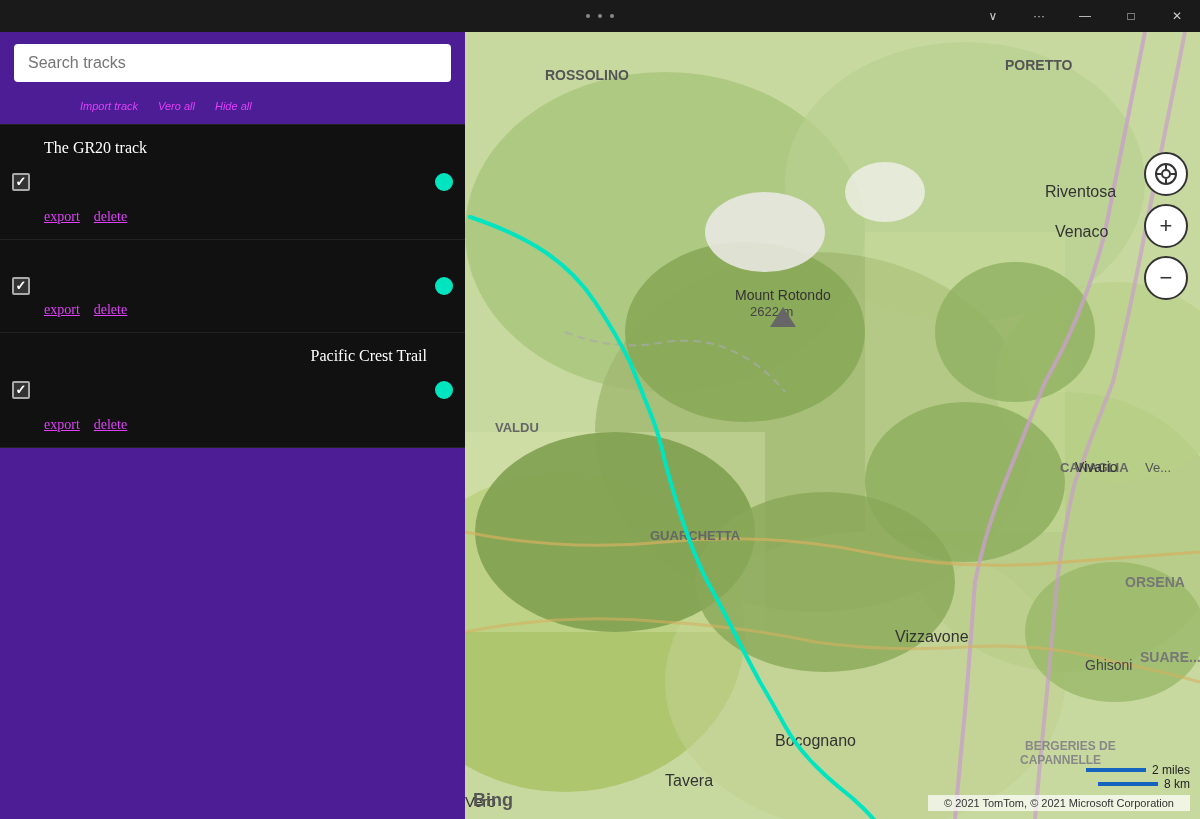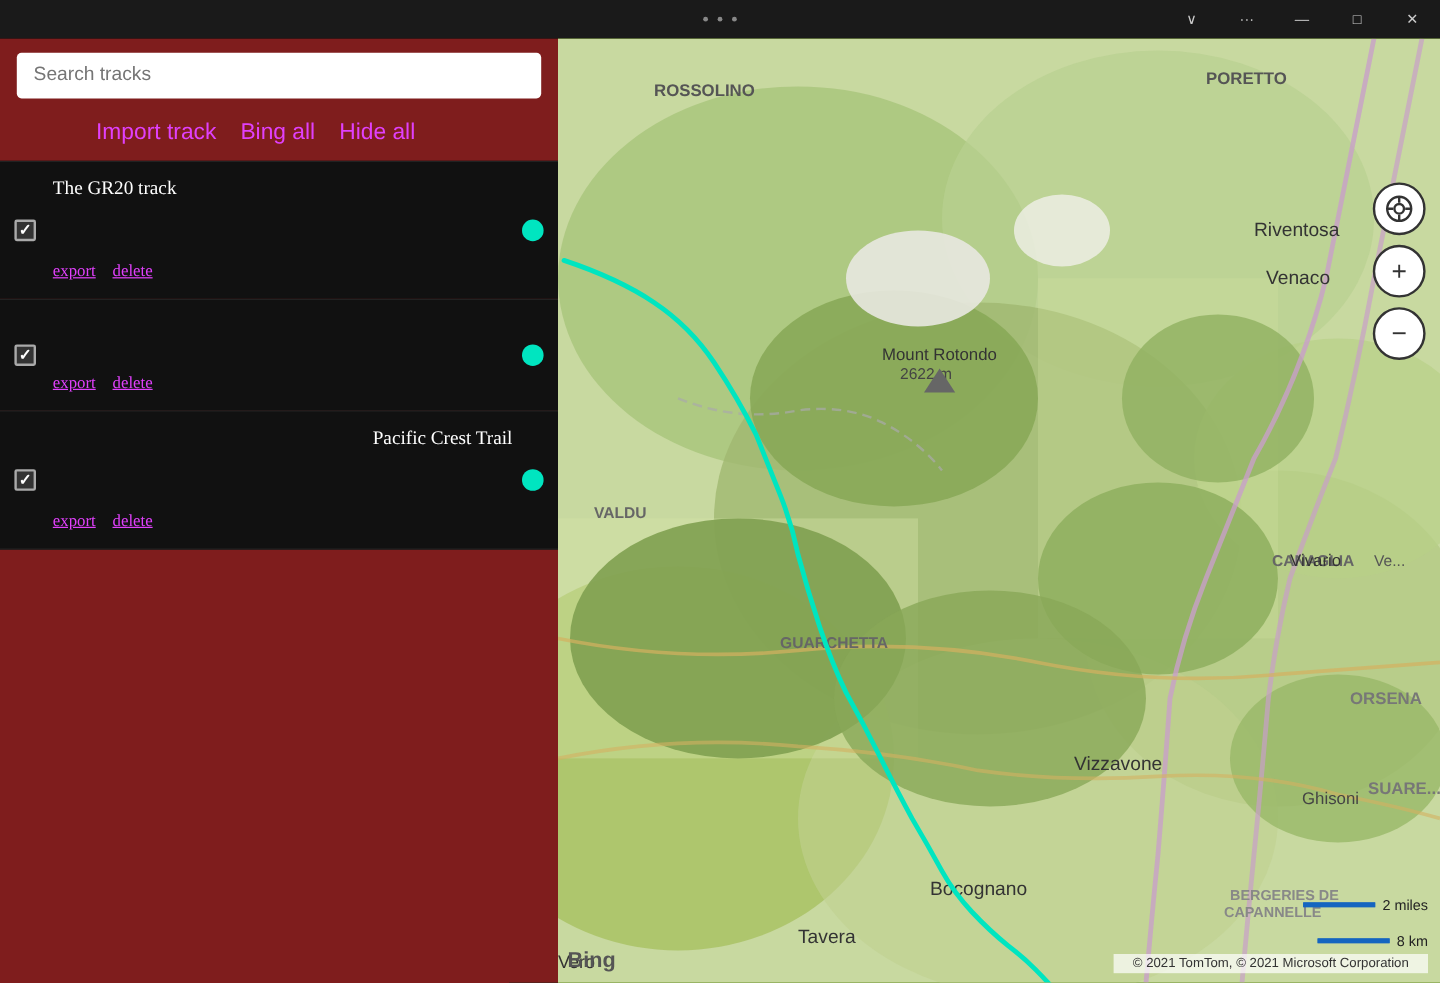--- a/index.html
+++ b/index.html
@@ -57,21 +57,21 @@
       height: 819px;
       position: relative;
       padding-top: 32px;
     }
 
     
     .sidebar {
       width: 465px;
       min-width: 465px;
       height: calc(819px - 32px);
-      background: #7f1d1d;
+      background: #4c1d95;
       display: flex;
       flex-direction: column;
       z-index: 10;
     }
 
     .search-bar-wrap {
       padding: 12px 14px 10px 14px;
     }
     .search-bar {
       width: 100%;
@@ -85,22 +85,23 @@
     }
 
     .action-links {
       display: flex;
       gap: 20px;
       padding: 8px 14px 12px 80px;
     }
     .action-link {
       color: #e040fb;
       text-decoration: none;
-      font-size: 19px;
+      font-size: 11px;
       cursor: pointer;
+      font-style: italic;
     }
 
     .track-list {
       display: flex;
       flex-direction: column;
       font-family: Liberation Serif, serif;
     }
 
     .track-item {
       display: flex;
@@ -220,21 +221,21 @@
       z-index: 20;
     }
     .map-scale {
       position: absolute;
       bottom: 28px;
       right: 10px;
       z-index: 20;
       display: flex;
       flex-direction: column;
       align-items: flex-end;
-      gap: 16px;
+      gap: 0;
     }
     .scale-row {
       display: flex;
       align-items: center;
       gap: 6px;
       font-size: 12px;
       color: #222;
     }
     .scale-bar-miles {
       width: 60px;
@@ -281,21 +282,21 @@
 <div class="main-layout">
 
   <div class="sidebar">
 
     <div class="search-bar-wrap">
       <input class="search-bar" type="text" placeholder="Search tracks" style="">
     </div>
 
     <div class="action-links">
       <a class="action-link">Import track</a>
-      <a class="action-link">Bing all</a>
+      <a class="action-link">Vero all</a>
       <a class="action-link">Hide all</a>
     </div>
 
     <div class="track-list">
 
       <div class="track-item">
         <div class="track-checkbox checked"></div>
         <div class="track-info">
           <span class="track-name">The GR20 track</span>
           <div class="track-actions">

